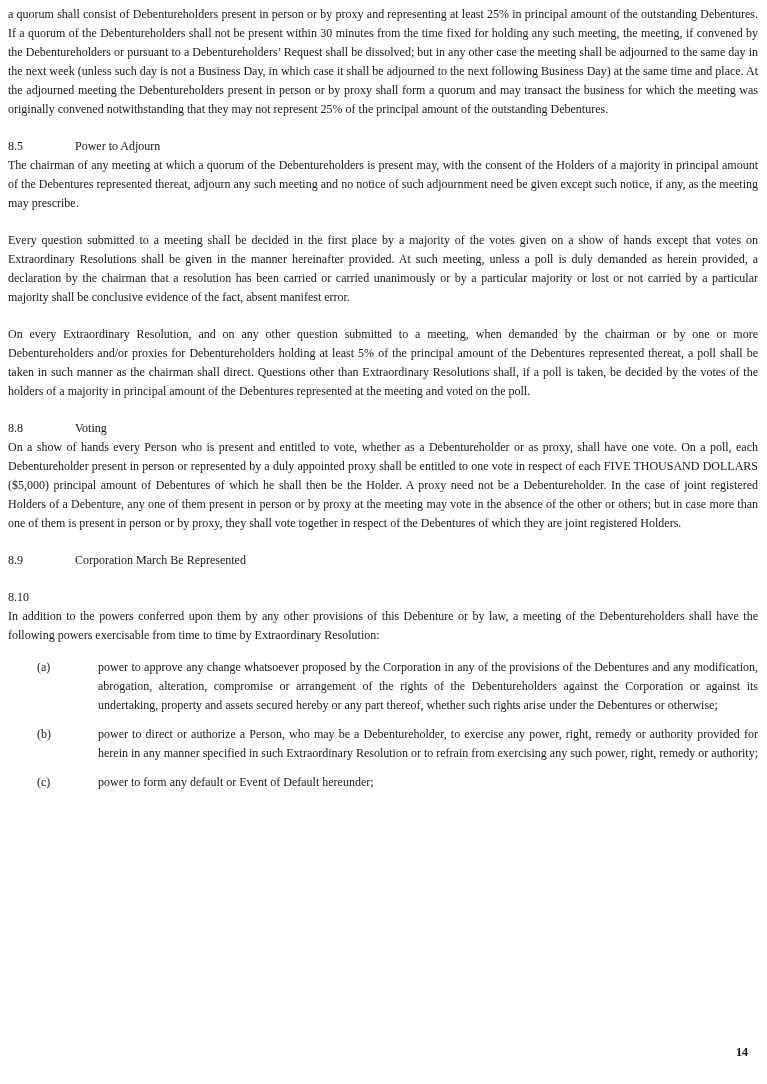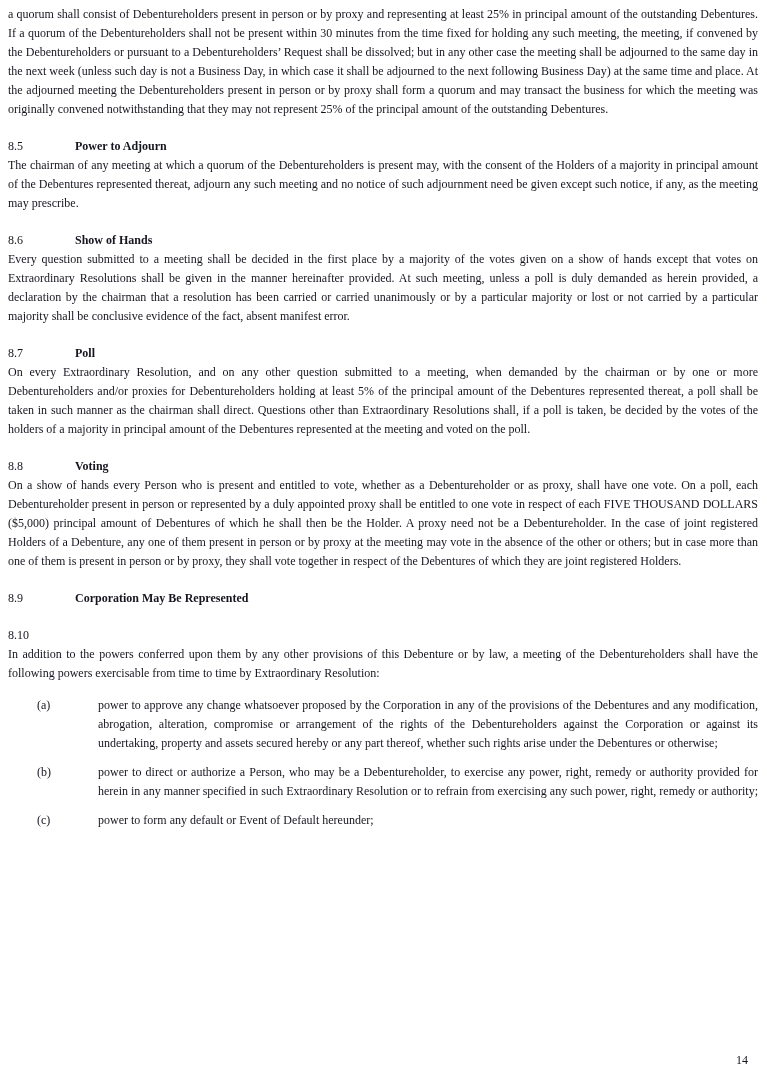--- a/index.html
+++ b/index.html
@@ -14,76 +14,68 @@
     font-size: 12px;
     line-height: 19px;
     color: #15151f;
     padding: 5px 9px 0 8px;
     overflow: hidden;
   }
   .para { text-align: justify; }
   .section { margin-top: 18px; }
   .sec-heading { display: flex; align-items: center; }
   .sec-num { width: 67px; flex-shrink: 0; }
-  .sec-title { font-weight: bold; }
+  .sec-title { font-weight: normal; }
   .list { margin-top: 13px; }
   .list-item { display: flex; padding-left: 29px; margin-bottom: 10px; }
   .list-label { width: 33px; flex-shrink: 0; }
   .list-text { flex: 1; text-align: justify; margin-left: 28px; }
   .page-number {
     position: absolute;
     right: 19px;
-    bottom: 14px;
-    font-weight: normal;
+    bottom: 22px;
+    font-weight: bold;
     margin-left: 12px;
   }
 </style>
 </head>
 <body>
 
 <div class="page">
 
   <p class="para">a quorum shall consist of Debentureholders present in person or by proxy and representing at least 25% in principal amount of the outstanding Debentures. If a quorum of the Debentureholders shall not be present within 30 minutes from the time fixed for holding any such meeting, the meeting, if convened by the Debentureholders or pursuant to a Debentureholders’ Request shall be dissolved; but in any other case the meeting shall be adjourned to the same day in the next week (unless such day is not a Business Day, in which case it shall be adjourned to the next following Business Day) at the same time and place. At the adjourned meeting the Debentureholders present in person or by proxy shall form a quorum and may transact the business for which the meeting was originally convened notwithstanding that they may not represent 25% of the principal amount of the outstanding Debentures.</p>
 
   <div class="section">
     <div class="sec-heading">
       <span class="sec-num">8.5</span>
       <span class="sec-title">Power to Adjourn</span>
     </div>
     <p class="para">The chairman of any meeting at which a quorum of the Debentureholders is present may, with the consent of the Holders of a majority in principal amount of the Debentures represented thereat, adjourn any such meeting and no notice of such adjournment need be given except such notice, if any, as the meeting may prescribe.</p>
   </div>
 
   <div class="section">
-    <div class="sec-heading">
-      <span class="sec-num">8.6</span>
-      <span class="sec-title">Show of Hands</span>
-    </div>
     <p class="para">Every question submitted to a meeting shall be decided in the first place by a majority of the votes given on a show of hands except that votes on Extraordinary Resolutions shall be given in the manner hereinafter provided. At such meeting, unless a poll is duly demanded as herein provided, a declaration by the chairman that a resolution has been carried or carried unanimously or by a particular majority or lost or not carried by a particular majority shall be conclusive evidence of the fact, absent manifest error.</p>
   </div>
 
   <div class="section">
-    <div class="sec-heading">
-      <span class="sec-num">8.7</span>
-      <span class="sec-title">Poll</span>
-    </div>
     <p class="para">On every Extraordinary Resolution, and on any other question submitted to a meeting, when demanded by the chairman or by one or more Debentureholders and/or proxies for Debentureholders holding at least 5% of the principal amount of the Debentures represented thereat, a poll shall be taken in such manner as the chairman shall direct. Questions other than Extraordinary Resolutions shall, if a poll is taken, be decided by the votes of the holders of a majority in principal amount of the Debentures represented at the meeting and voted on the poll.</p>
   </div>
 
   <div class="section">
     <div class="sec-heading">
       <span class="sec-num">8.8</span>
       <span class="sec-title">Voting</span>
     </div>
     <p class="para">On a show of hands every Person who is present and entitled to vote, whether as a Debentureholder or as proxy, shall have one vote. On a poll, each Debentureholder present in person or represented by a duly appointed proxy shall be entitled to one vote in respect of each FIVE THOUSAND DOLLARS ($5,000) principal amount of Debentures of which he shall then be the Holder. A proxy need not be a Debentureholder. In the case of joint registered Holders of a Debenture, any one of them present in person or by proxy at the meeting may vote in the absence of the other or others; but in case more than one of them is present in person or by proxy, they shall vote together in respect of the Debentures of which they are joint registered Holders.</p>
   </div>
 
   <div class="section">
     <div class="sec-heading">
       <span class="sec-num">8.9</span>
-      <span class="sec-title">Corporation May Be Represented</span>
+      <span class="sec-title">Corporation March Be Represented</span>
     </div>
   </div>
 
   <div class="section">
     <div class="sec-heading">
       <span class="sec-num">8.10</span>
     </div>
     <p class="para">In addition to the powers conferred upon them by any other provisions of this Debenture or by law, a meeting of the Debentureholders shall have the following powers exercisable from time to time by Extraordinary Resolution:</p>
 
     <div class="list">

